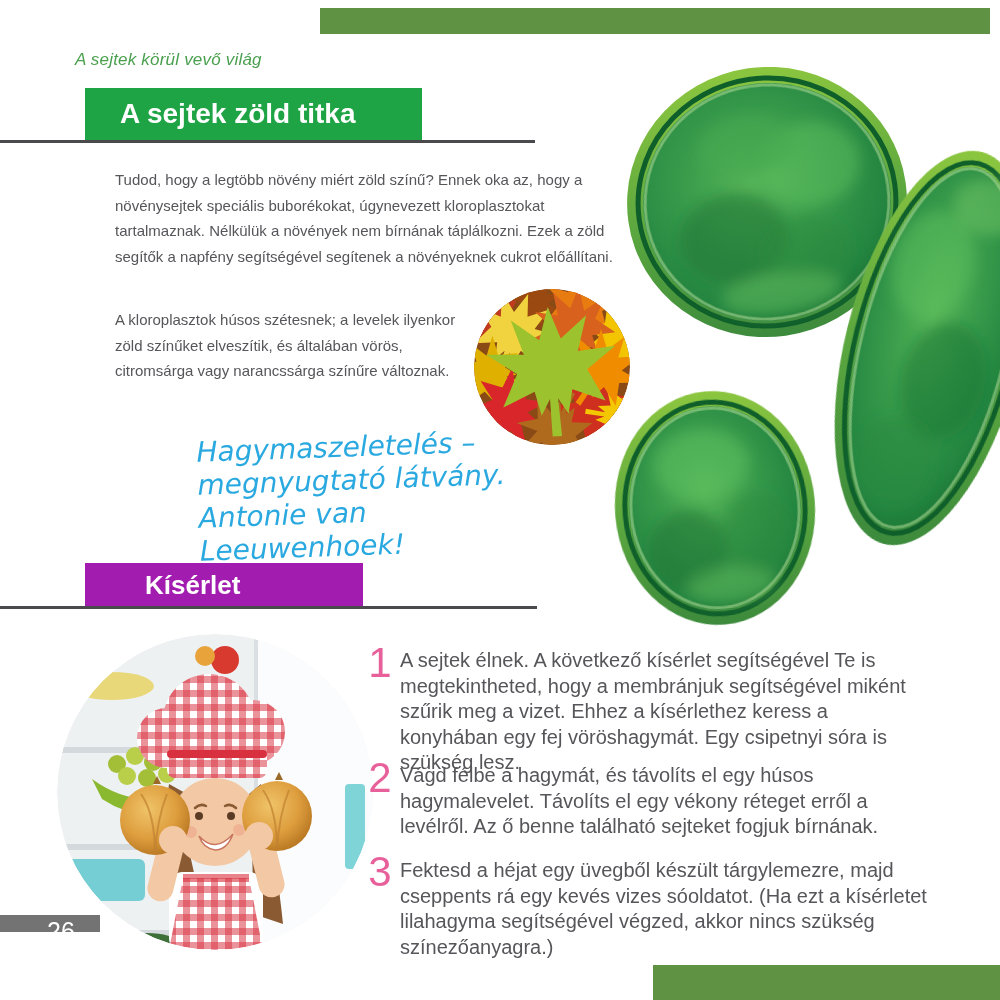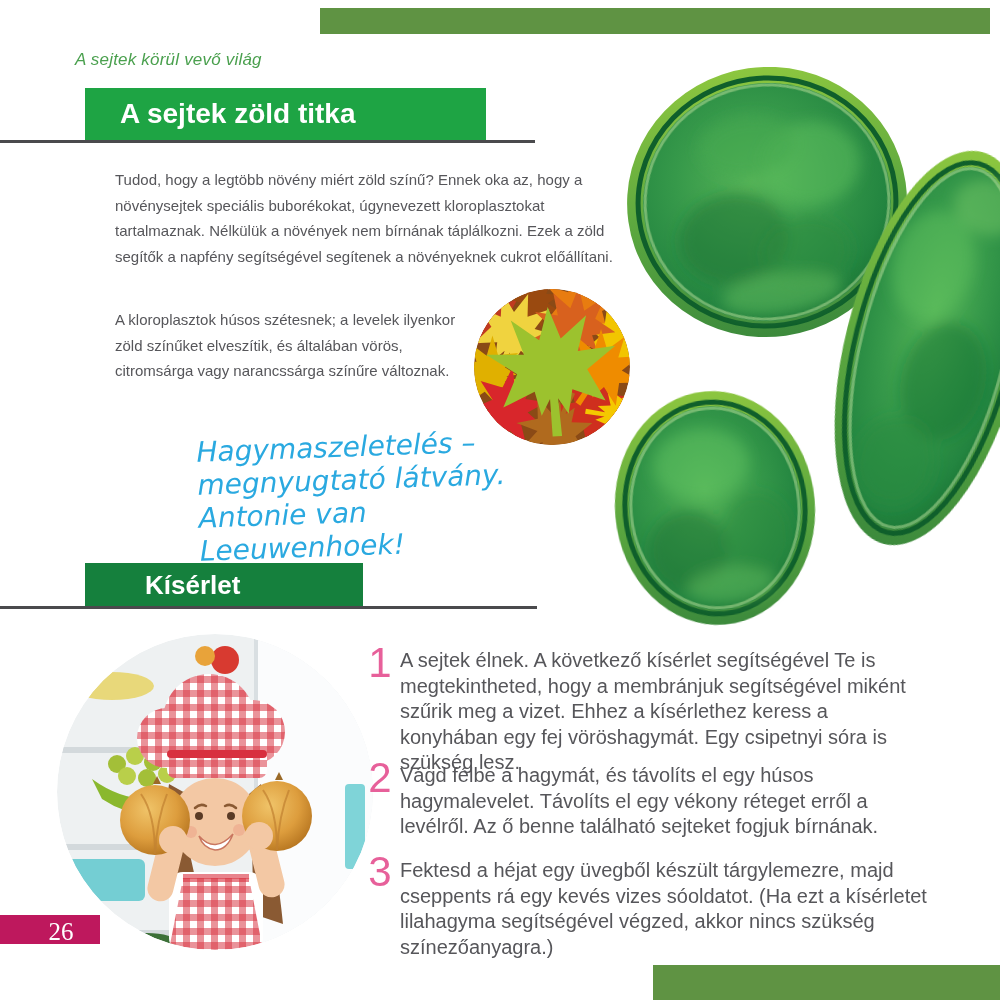--- a/index.html
+++ b/index.html
@@ -7,46 +7,46 @@
     width:1000px;height:1000px;position:relative;background:#ffffff;
     font-family:"Liberation Sans",sans-serif;overflow:hidden;
   }
   .abs{position:absolute;}
 
   .top-bar{left:320px;top:8px;width:670px;height:26px;background:#5f9343;}
   .bottom-bar{left:653px;top:965px;width:347px;height:35px;background:#5f9343;}
 
   .breadcrumb{left:75px;top:50px;font-size:17px;font-style:italic;color:#4aa04e;letter-spacing:.2px;}
 
-  .banner-green{left:85px;top:88px;width:401px;height:52px;background:#1ea444;
+  .banner-green{left:85px;top:88px;width:337px;height:52px;background:#1ea444;
     color:#ffffff;font-size:28px;font-weight:bold;line-height:52px;padding-left:35px;box-sizing:border-box;}
   .rule1{left:0;top:140px;width:535px;height:3px;background:#4a4a4d;}
 
   .para{color:#56565a;font-size:15px;line-height:25.5px;}
   .p1{left:115px;top:167px;width:508px;}
   .p2{left:115px;top:307px;width:352px;}
 
   .leaves-circle{left:474px;top:289px;width:156px;height:156px;border-radius:50%;overflow:hidden;}
 
   .quote{left:198px;top:430px;width:330px;color:#2aa9e0;font-size:28px;line-height:33px;
     font-style:italic;font-family:"DejaVu Sans",cursive;transform:rotate(-2deg);}
 
-  .banner-pink{left:85px;top:563px;width:278px;height:45px;background:#15803d;
+  .banner-pink{left:85px;top:563px;width:278px;height:45px;background:#a21caf;
     color:#ffffff;font-size:26px;font-weight:bold;line-height:45px;padding-left:60px;box-sizing:border-box;}
   .rule2{left:0;top:606px;width:537px;height:3px;background:#4a4a4d;}
 
   .girl-circle{left:57px;top:634px;width:316px;height:316px;border-radius:50%;overflow:hidden;}
 
   .step-num{width:30px;text-align:center;color:#e7609a;font-size:42px;font-weight:300;line-height:42px;}
   .n1{left:365px;top:642px;} .n2{left:365px;top:757px;} .n3{left:365px;top:851px;}
   .step-text{left:400px;width:527px;color:#56565a;font-size:20px;line-height:25.5px;}
   .t1{top:648px;} .t2{top:763px;} .t3{top:858px;}
 
-  .page-badge{left:0;top:915px;width:100px;height:29px;background:#be185d;color:#ffffff;
-    font-size:25px;line-height:33px;text-align:center;text-indent:22px;font-family:Liberation Serif, serif;}
+  .page-badge{left:0;top:915px;width:100px;height:17px;background:#737373;color:#ffffff;
+    font-size:25px;line-height:33px;text-align:center;text-indent:22px;}
 
   .cells-svg{left:598px;top:48px;width:402px;height:592px;}
 </style>
 </head>
 <body>
 
 <div class="abs top-bar"></div>
 <div class="abs bottom-bar"></div>
 
 <div class="abs breadcrumb">A sejtek körül vevő világ</div>

